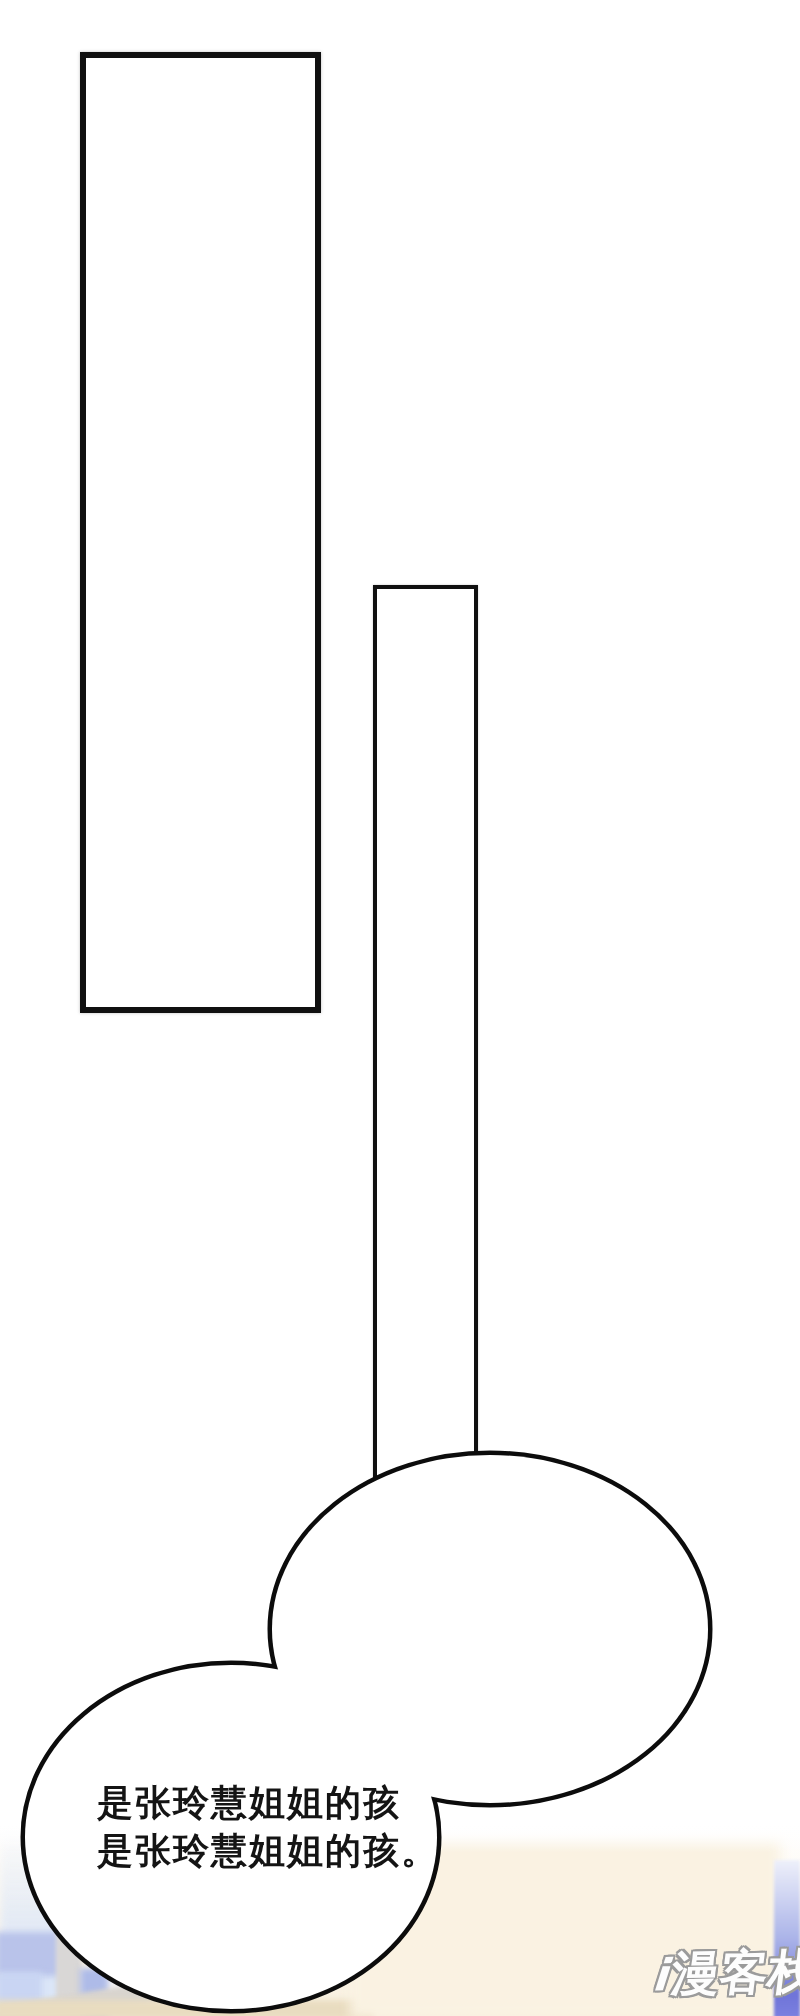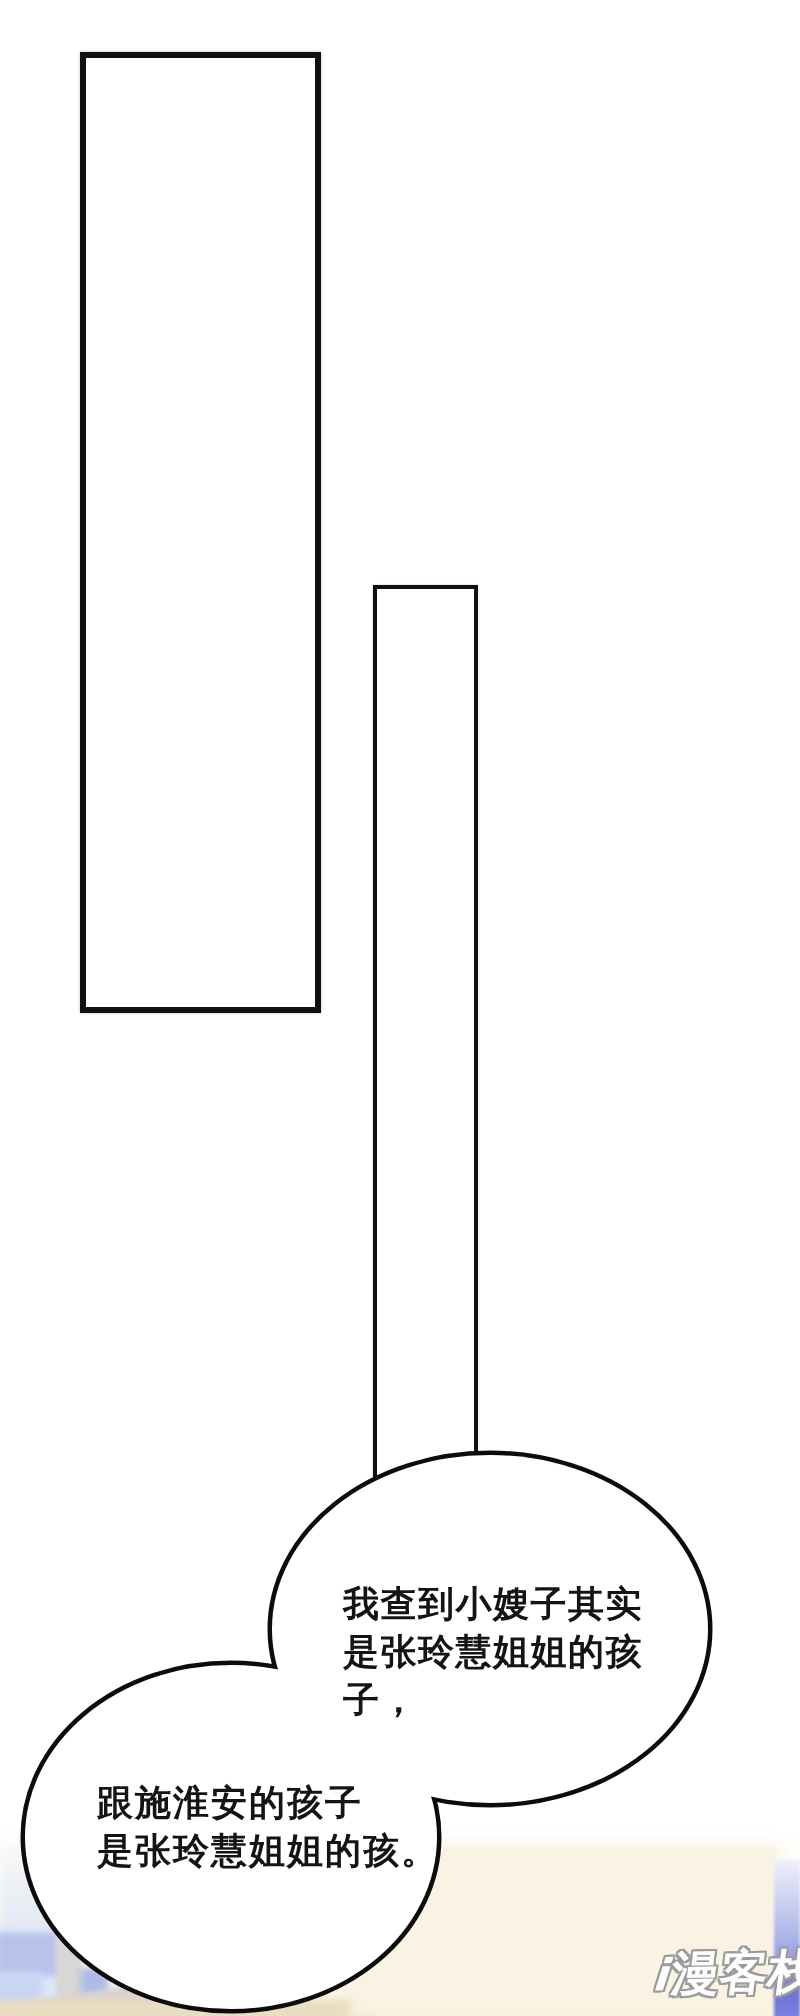--- a/index.html
+++ b/index.html
@@ -112,27 +112,22 @@
     <div class="blob pb-top-fade"></div>
   </div>
 
   <svg class="bubble" width="800" height="2016" viewBox="0 0 800 2016">
     <ellipse cx="490" cy="1629" rx="218" ry="174" fill="none" stroke="#0c0c0c" stroke-width="9"></ellipse>
     <ellipse cx="231" cy="1837" rx="206" ry="172" fill="none" stroke="#0c0c0c" stroke-width="9"></ellipse>
     <ellipse cx="490" cy="1629" rx="218" ry="174" fill="#ffffff"></ellipse>
     <ellipse cx="231" cy="1837" rx="206" ry="172" fill="#ffffff"></ellipse>
   </svg>
 
-  <div class="bubble-text bt-upper">
-    <div>我查到小嫂子其实</div>
+  <div class="bubble-text bt-lower">
     <div>是张玲慧姐姐的孩</div>
-    <div>子，</div>
-  </div>
-  <div class="bubble-text bt-lower">
-    <div>跟施淮安的孩子</div>
     <div>是张玲慧姐姐的孩。</div>
   </div>
 
   <div class="watermark">
     <span class="wm-i">i</span>
     <span class="wm-text">漫客栈</span>
   </div>
 
 </div>
 

